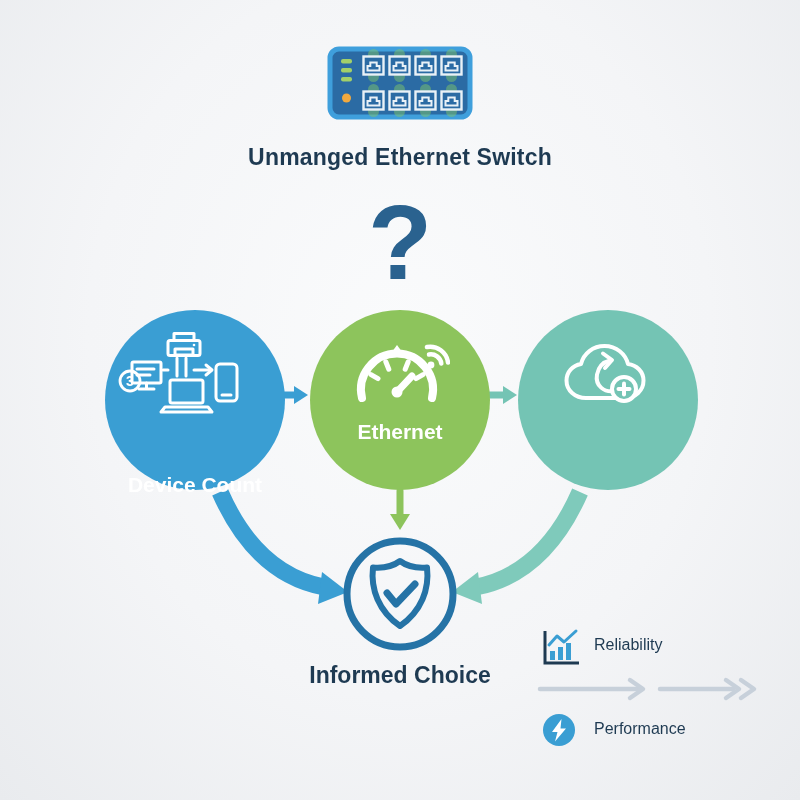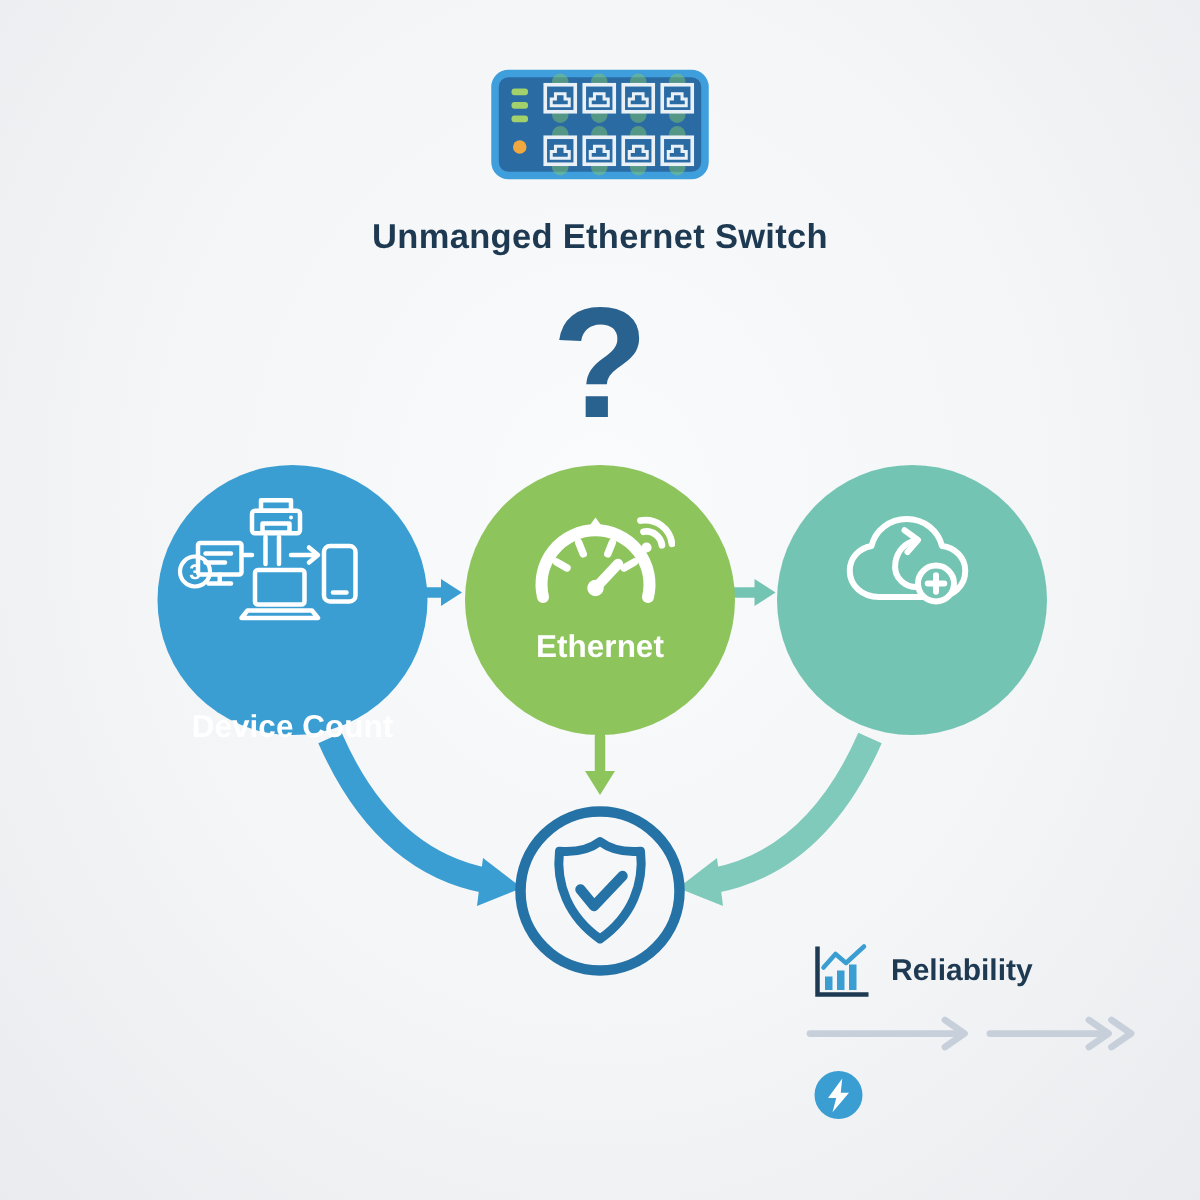--- a/index.html
+++ b/index.html
@@ -26,21 +26,21 @@
   .circle-icon{position:absolute;left:50%;}
   .circle-label{
     position:absolute;left:0;width:100%;text-align:center;
     color:#ffffff;font-weight:700;font-size:21px;line-height:28px;
   }
   .result-label{
     left:0;top:662px;width:800px;text-align:center;
     font-size:23px;font-weight:700;color:#1e3a52;
   }
   .benefit-label{
-    position:absolute;font-size:20px;font-weight:700;color:#1e3a52;
+    position:absolute;font-size:16px;font-weight:400;color:#1e3a52;
   }
   svg{display:block;}
 </style>
 </head>
 <body>
 
 <div class="canvas">
 
   <svg class="abs" style="left:327px;top:46px;" width="146" height="74" viewBox="0 0 146 74">
     <defs>
@@ -150,20 +150,21 @@
       <line x1="66" y1="45.5" x2="66" y2="56.5"></line>
       <line x1="60.5" y1="51" x2="71.5" y2="51"></line>
     </svg>
   </div>
 
   <svg class="abs" style="left:338px;top:532px;z-index:2;" width="124" height="124" viewBox="-62 -62 124 124" fill="none" stroke="#2573a6" stroke-linecap="round" stroke-linejoin="round">
     <circle cx="0" cy="0" r="53" stroke-width="7"></circle>
     <path d="M 0,-33 C 6,-28.5 15,-25.5 27,-26.5 C 29.5,-5 21.5,17 0,32 C -21.5,17 -29.5,-5 -27,-26.5 C -15,-25.5 -6,-28.5 0,-33 Z" stroke-width="6"></path>
     <path d="M -13,-1 L -4,10 L 15,-10" stroke-width="7"></path>
   </svg>
+  <div class="abs result-label">Informed Choice</div>
 
   <svg class="abs" style="left:538px;top:626px;" width="44" height="44" viewBox="0 0 44 44">
     <path d="M 7,5 V 37 H 41" stroke="#1e3a52" stroke-width="3" fill="none"></path>
     <rect x="12" y="25" width="5" height="9" fill="#3a9ed3"></rect>
     <rect x="20" y="21" width="5" height="13" fill="#3a9ed3"></rect>
     <rect x="28" y="17" width="5" height="17" fill="#3a9ed3"></rect>
     <polyline points="11,19 19,10 26,16 38,5" stroke="#3a9ed3" stroke-width="3" fill="none" stroke-linecap="round" stroke-linejoin="round"></polyline>
   </svg>
   <div class="benefit-label" style="left:594px;top:636px;">Reliability</div>
 
@@ -172,14 +173,15 @@
     <path d="M 97,6 L 110,15 L 97,24"></path>
     <line x1="127" y1="15" x2="200" y2="15"></line>
     <path d="M 193,6 L 206,15 L 193,24"></path>
     <path d="M 208,6 L 221,15 L 208,24"></path>
   </svg>
 
   <svg class="abs" style="left:541px;top:712px;" width="36" height="36" viewBox="0 0 36 36">
     <circle cx="18" cy="18" r="16" fill="#3a9ed3"></circle>
     <path d="M 20.5,7 L 11,20 h 5.5 L 14,29.5 L 25,16.5 h -5.5 Z" fill="#ffffff"></path>
   </svg>
+  <div class="benefit-label" style="left:594px;top:720px;">Performance</div>
 
 </div>
 
 </body></html>

